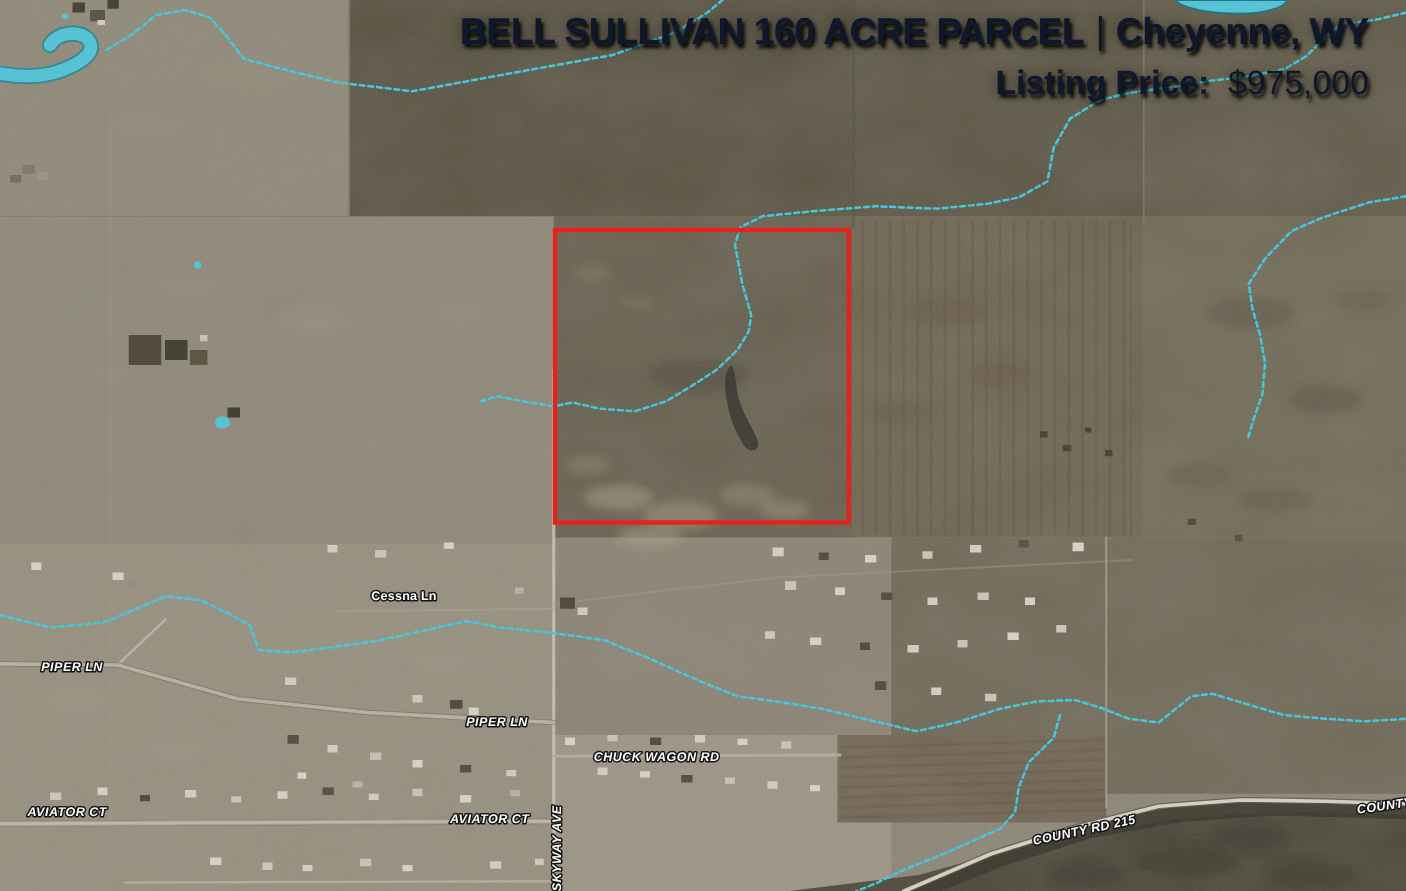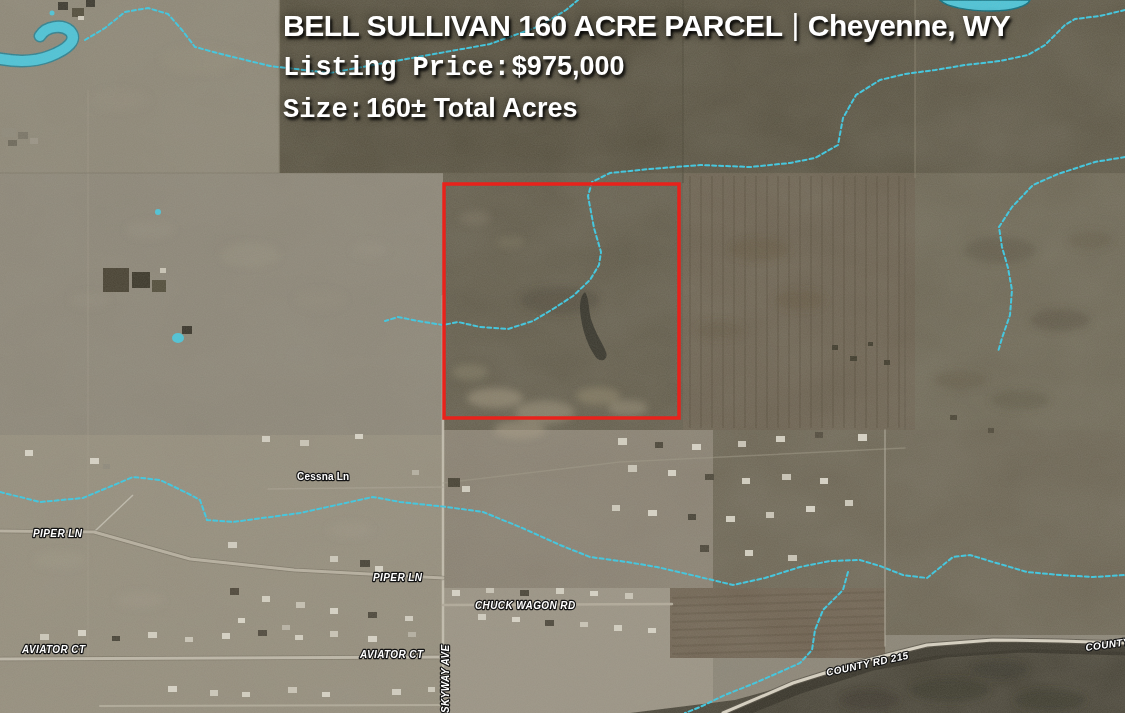--- a/index.html
+++ b/index.html
@@ -5,34 +5,34 @@
   html,body{margin:0;padding:0;background:#222;}
   .stage{
     position:relative;width:1125px;height:713px;overflow:hidden;
     font-family:"Liberation Sans",sans-serif;
     background:#8b8577;
   }
   .stage svg{position:absolute;left:0;top:0;}
   
   .header-overlay{
     position:absolute;left:283px;top:6px;width:812px;
-    text-align:left;color:#ffffff;pointer-events:none;
+    text-align:right;color:#0f172a;pointer-events:none;
   }
   .title-line{
     font-size:30px;font-weight:700;letter-spacing:-0.5px;line-height:40px;
     text-shadow:2px 3px 3px rgba(0,0,0,.9),0 0 10px rgba(0,0,0,.45);
     white-space:nowrap;
   }
   .title-line .pipe{font-weight:400;margin:0 9px;position:relative;top:-1px;}
   .hline{
     font-size:27px;line-height:40px;white-space:nowrap;
     text-shadow:2px 3px 3px rgba(0,0,0,.9),0 0 10px rgba(0,0,0,.45);
   }
-  .hline .lbl{font-weight:700;margin-right:2px;font-family:Liberation Mono, monospace;}
-  .hline .val{font-weight:700;margin-top:20px;}
+  .hline .lbl{font-weight:700;margin-right:15px;}
+  .hline .val{font-weight:400;margin-top:20px;}
   
   .road-label{
     font-family:"Liberation Sans",sans-serif;
     font-size:10px;font-weight:700;font-style:italic;
     fill:#ffffff;stroke:#141414;stroke-width:2.4px;
     paint-order:stroke;stroke-linejoin:round;letter-spacing:.4px;
   }
   .road-label.upright{font-style:normal;letter-spacing:.2px;}
 </style>
 </head>
@@ -308,18 +308,15 @@
     </g>
   </svg>
 
   <div class="header-overlay">
     <div class="title-line">
       <span>BELL SULLIVAN 160 ACRE PARCEL</span><span class="pipe">|</span><span>Cheyenne, WY</span>
     </div>
     <div class="hline">
       <span class="lbl">Listing Price:</span><span class="val">$975,000</span>
     </div>
-    <div class="hline">
-      <span class="lbl">Size:</span><span class="val">160± Total Acres</span>
-    </div>
   </div>
 
 </div>
 
 </body></html>

